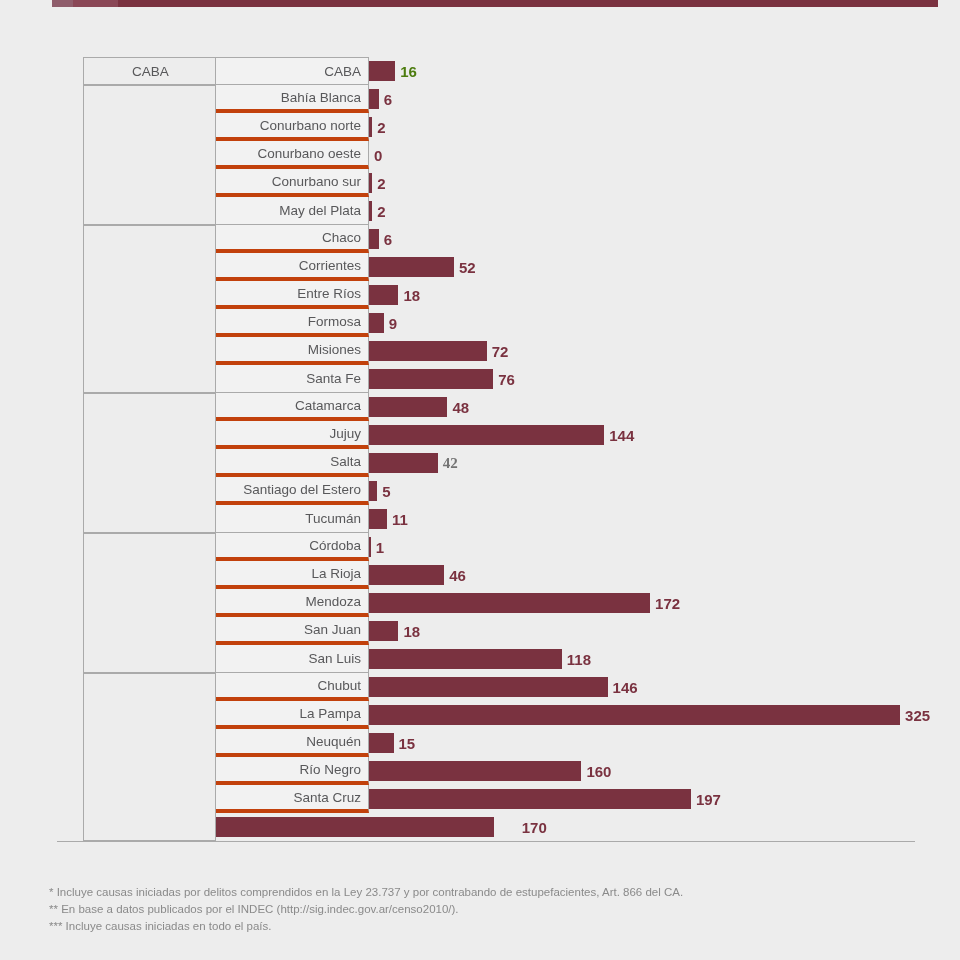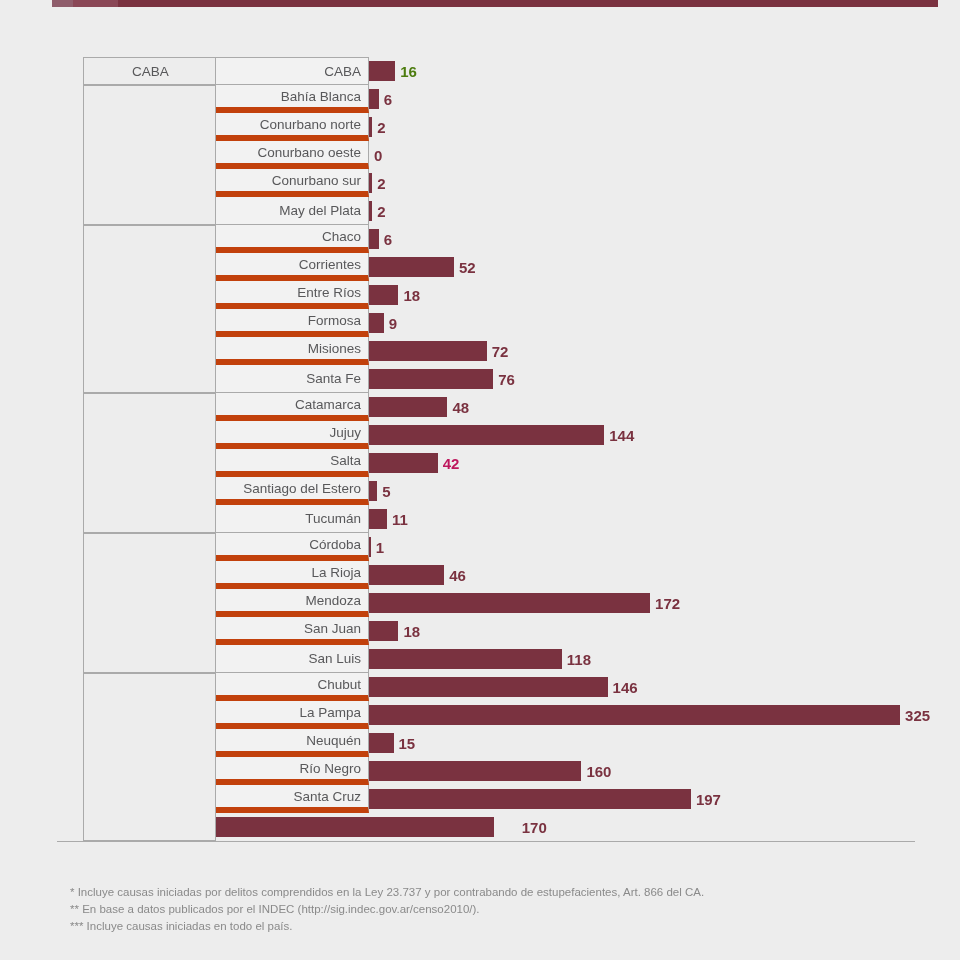--- a/index.html
+++ b/index.html
@@ -60,21 +60,21 @@
     color: #58585a;
     background: #ededed;
   }
   .group-cell.start { border-top: 1px solid #aaaaaa; }
 
   
   .label-cell {
     width: 153px;
     box-sizing: border-box;
     border-right: 1px solid #aaaaaa;
-    border-bottom: 6px solid #c2410c;
+    border-bottom: 4px solid #c2410c;
     display: flex;
     align-items: center;
     justify-content: flex-end;
     padding-right: 7px;
     font-size: 13.5px;
     color: #58585a;
     background: #f2f2f2;
   }
   .row.first .label-cell { border-top: 1px solid #aaaaaa; }
 
@@ -106,21 +106,21 @@
     position: absolute;
     left: 0;
     width: 858px;
     height: 1px;
     background: #aaaaaa;
   }
 
   
   #notes {
     position: absolute;
-    left: 70px;
+    left: 49px;
     top: 884px;
     width: 860px;
     font-size: 11.5px;
     color: #8a8a8a;
     line-height: 17px;
   }
   #notes div { white-space: nowrap; }
 </style>
 </head>
 <body>
@@ -251,21 +251,21 @@
         <div class="bar-cell">
           <div class="bar" style="width: 235.296px; background: rgb(122, 50, 64);"></div>
           <div class="bar-value" style="color: rgb(122, 50, 64);">144</div>
         </div>
       </div>
       <div class="row">
         <div class="group-cell"></div>
         <div class="label-cell">Salta</div>
         <div class="bar-cell">
           <div class="bar" style="width: 68.628px; background: rgb(122, 50, 64);"></div>
-          <div class="bar-value" style="color: #be185d;">42</div>
+          <div class="bar-value" style="color: #737373; font-family: Liberation Serif, serif;">42</div>
         </div>
       </div>
       <div class="row">
         <div class="group-cell"></div>
         <div class="label-cell">Santiago del Estero</div>
         <div class="bar-cell">
           <div class="bar" style="width: 8.17px; background: rgb(122, 50, 64);"></div>
           <div class="bar-value" style="color: rgb(122, 50, 64);">5</div>
         </div>
       </div>

